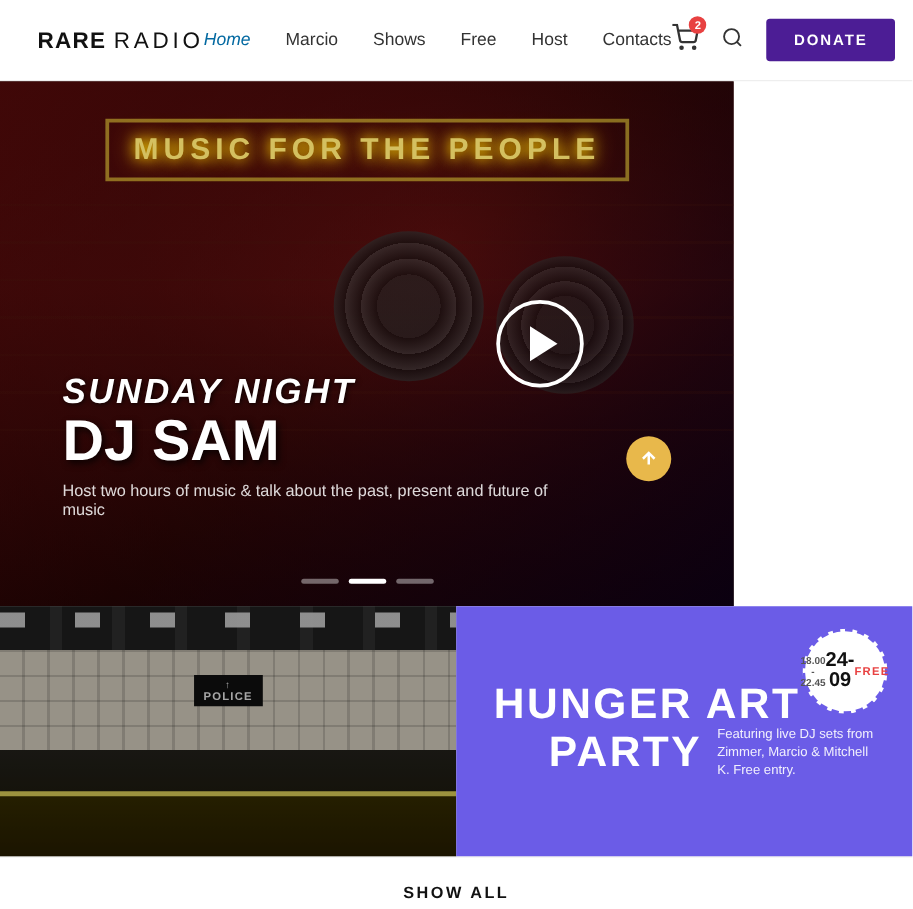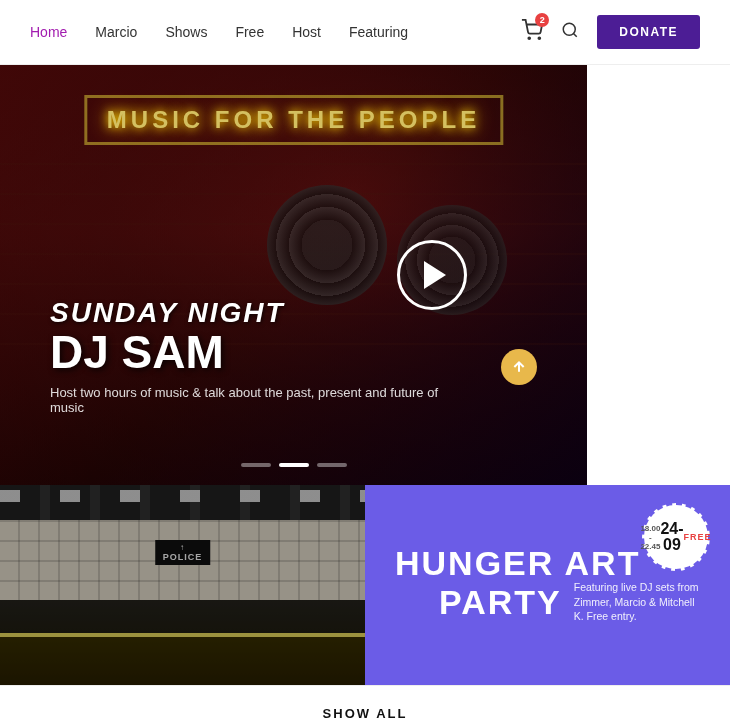--- a/index.html
+++ b/index.html
@@ -29,21 +29,21 @@
       align-items: center;
       gap: 28px;
       list-style: none;
     }
     .nav-links li a {
       text-decoration: none;
       font-size: 14px;
       color: #333;
       font-weight: 500;
     }
-    .nav-links li a.active { color: #a21caf; }
+    .nav-links li a.active { color: #0369a1; font-style: italic; }
     .nav-right {
       display: flex;
       align-items: center;
       gap: 18px;
     }
     .cart-icon-wrap {
       position: relative;
       cursor: pointer;
     }
     .cart-badge {
@@ -398,39 +398,44 @@
       color: #111;
       background: none;
       border: none;
       cursor: pointer;
     }
   </style>
 </head>
 <body>
 
 <nav class="navbar">
+  <div class="logo">
+    <span style="font-weight:900;">RARE</span>
+    &nbsp;
+    <span style="font-weight:400;letter-spacing:3px;">RADIO</span>
+  </div>
 
   <ul class="nav-links">
     <li>
       <a href="#" class="active">Home</a>
     </li>
     <li>
       <a href="#">Marcio</a>
     </li>
     <li>
       <a href="#">Shows</a>
     </li>
     <li>
       <a href="#">Free</a>
     </li>
     <li>
       <a href="#">Host</a>
     </li>
     <li>
-      <a href="#">Featuring</a>
+      <a href="#">Contacts</a>
     </li>
   </ul>
 
   <div class="nav-right">
     <div class="cart-icon-wrap">
       <svg width="22" height="22" viewBox="0 0 24 24" fill="none" stroke="#333" stroke-width="2">
         <circle cx="9" cy="21" r="1"></circle>
           <circle cx="20" cy="21" r="1"></circle>
         <path d="M1 1h4l2.68 13.39a2 2 0 0 0 2 1.61h9.72a2 2 0 0 0 2-1.61L23 6H6"></path>
       </svg>

